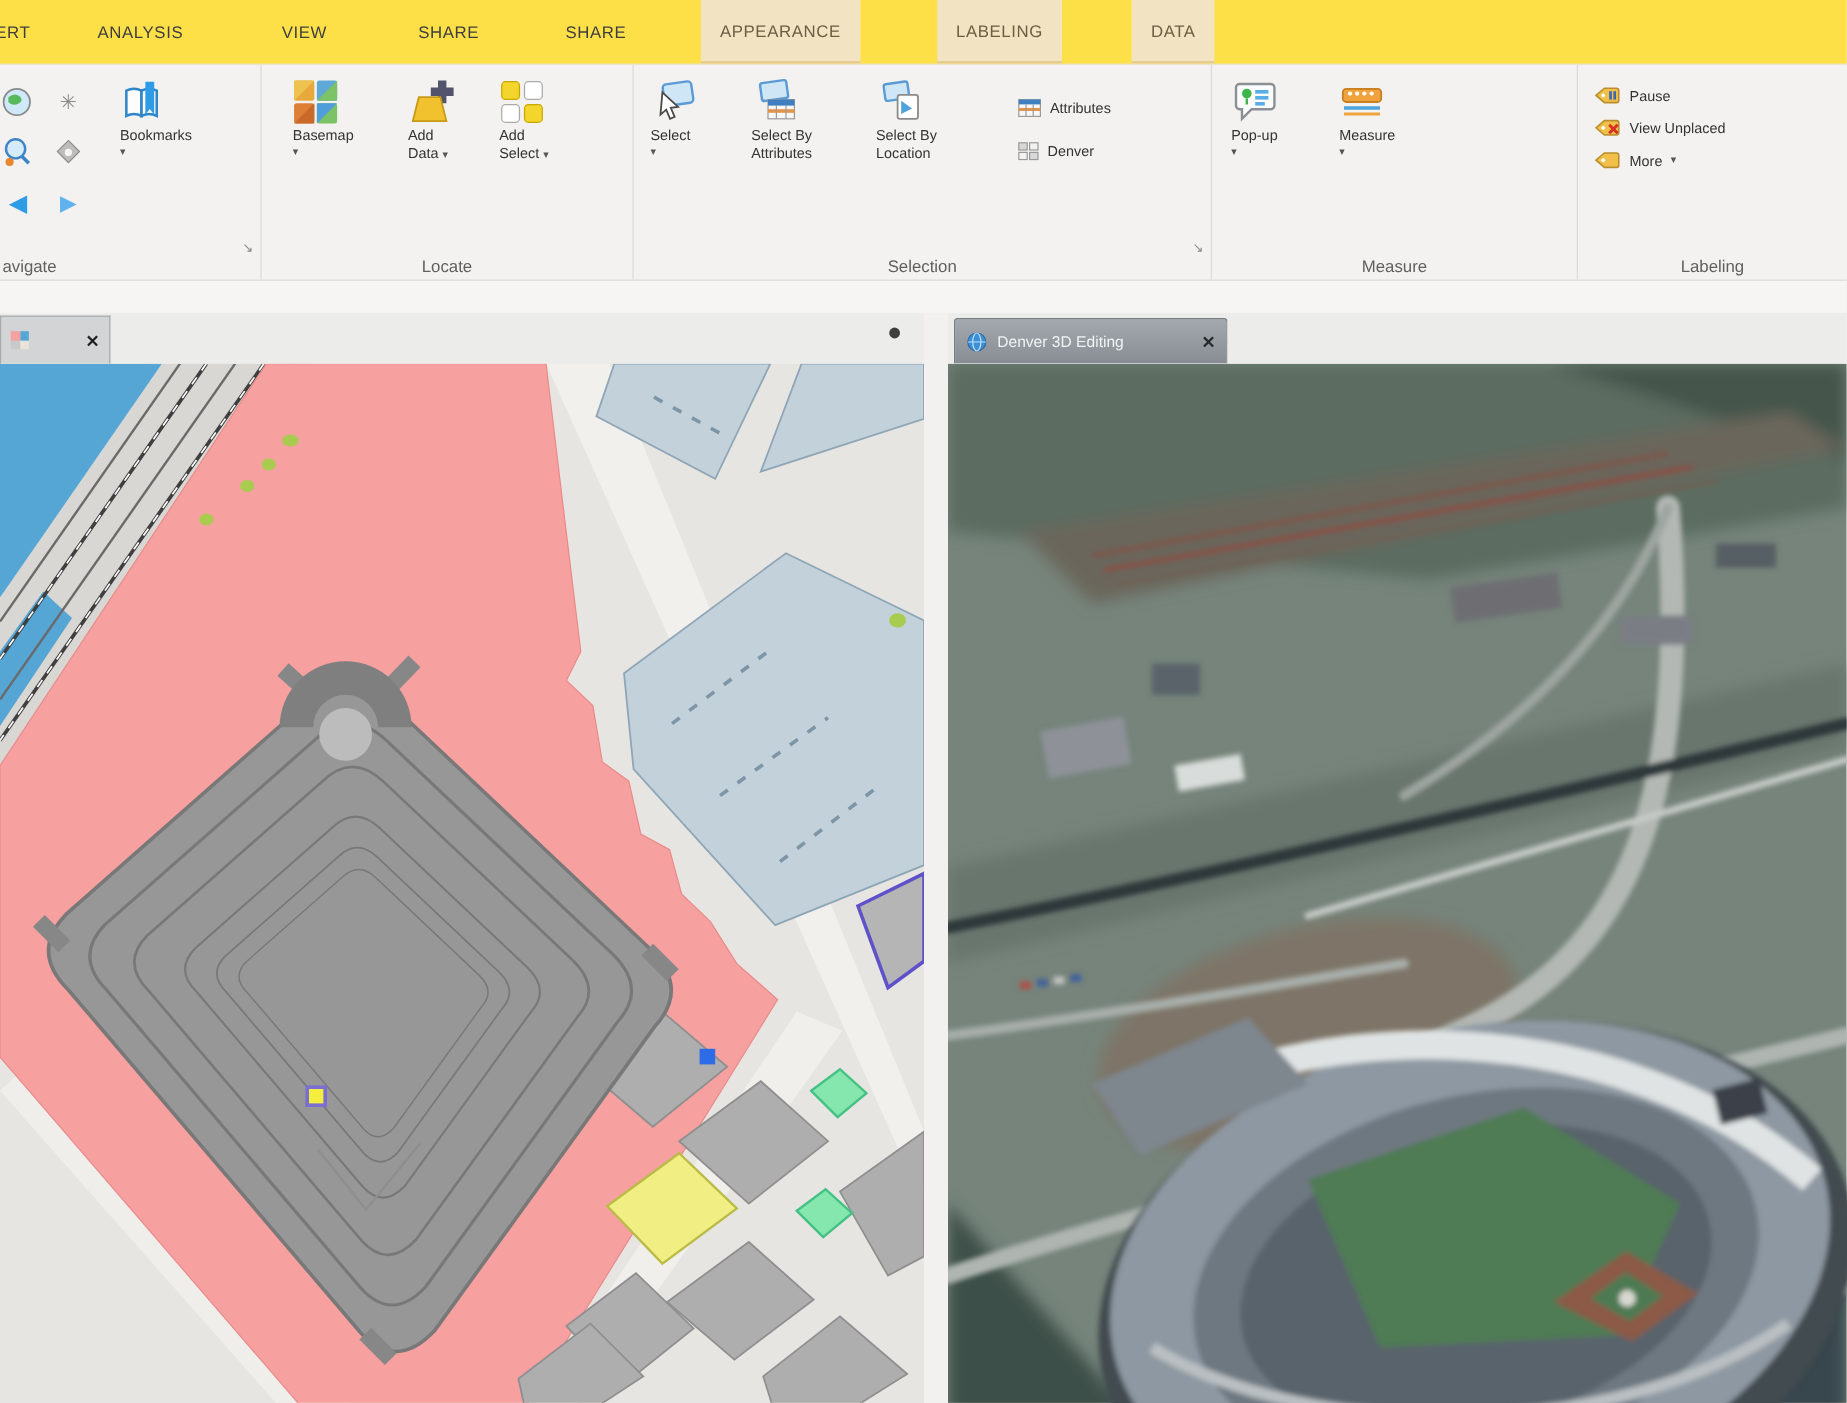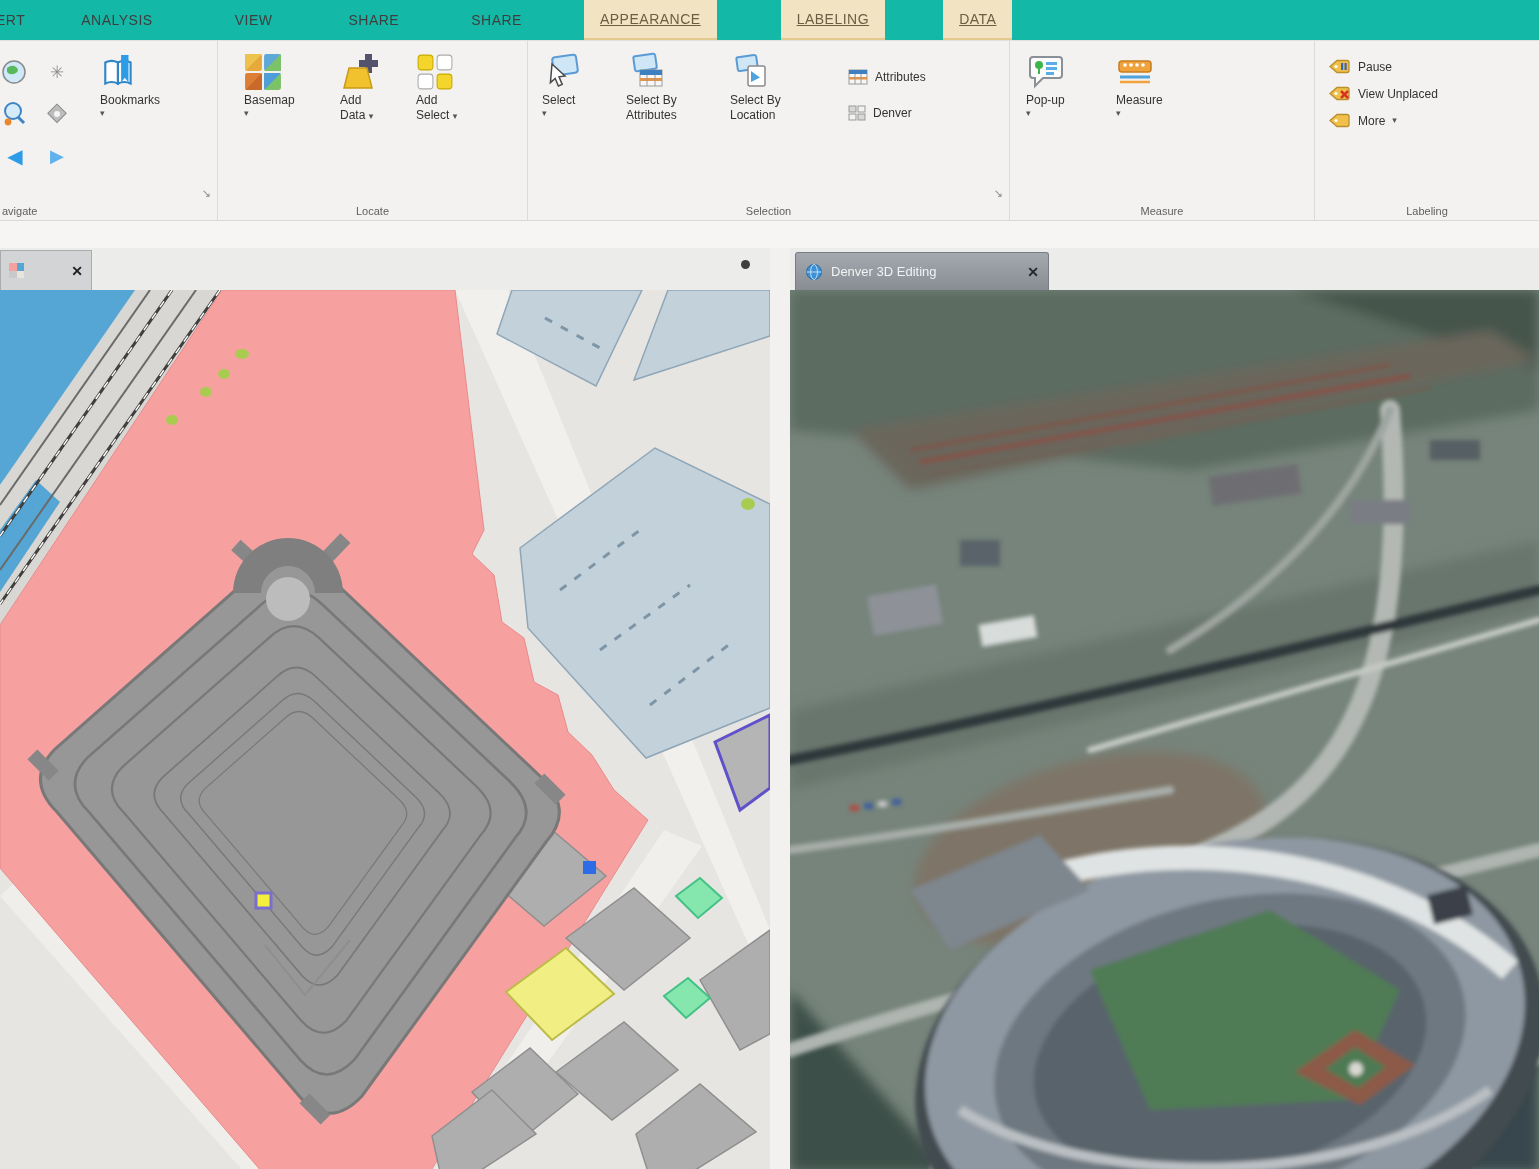--- a/index.html
+++ b/index.html
@@ -1,34 +1,34 @@
 <!DOCTYPE html>
 <html style="--ctx-tab: #F2E3C2; --sel-pink: #F7A0A0; --pt-yellow: #F4EF3D; --pt-blue: #2E6BE6; --rail-blue: #55A6D4; --block-blue: #C3D1DB; --hl-yellow: #F1EF83; --hl-green: #85E7AE;"><head>
 <meta charset="utf-8">
 <style>
   * { margin:0; padding:0; box-sizing:border-box; }
   html,body { width:1539px; height:1169px; overflow:hidden;
     font-family:"Liberation Sans", sans-serif; background:#F2F1EF; }
 
   
-  .tabbar { height:41px; background:#14b8a6; display:flex; align-items:stretch;
+  .tabbar { height:54px; background:#fde047; display:flex; align-items:stretch;
     border-bottom:1px solid #E2E0DC; overflow:hidden; }
   .tab { display:flex; align-items:center; padding:0 16px; font-size:14px;
     color:#3E3E3E; letter-spacing:.5px; white-space:nowrap; }
   .tab.partial { margin-left:-14px; padding:0 10px; }
   .tab.ctx { background:var(--ctx-tab,#F2E3C2); color:#6B5E43;
-    border-bottom:2px solid #E4C98E; margin:0 2px;text-decoration:underline; }
+    border-bottom:2px solid #E4C98E; margin:0 2px; }
 
   
   .ribbon { height:180px; background:#F3F2F0; display:flex;
     border-bottom:1px solid #DAD8D4; }
   .rgroup { position:relative; height:100%; border-right:1px solid #DDDBD7; }
   .rgroup:last-child { border-right:none; }
   .glabel { position:absolute; bottom:3px; left:0; right:0; text-align:center;
-    font-size:11px; color:#606060; }
+    font-size:14px; color:#606060; }
   .launcher { position:absolute; bottom:20px; right:6px; font-size:11px;
     color:#8A8A8A; cursor:pointer; }
   .bigbtn { display:flex; flex-direction:column; align-items:flex-start;
     padding-top:10px; cursor:pointer; }
   .bigbtn .ic { height:42px; display:flex; align-items:center; justify-content:center; }
   .bigbtn .l { font-size:12px; color:#333; line-height:15px; text-align:center; white-space:nowrap; }
   .caret { font-size:9px; color:#555; line-height:11px; }
   .smallbtn { display:flex; align-items:center; gap:7px; height:27px;
     font-size:12px; color:#333; cursor:pointer; white-space:nowrap; }
   .navgrid { position:absolute; left:-6px; top:10px; display:grid;
@@ -59,21 +59,21 @@
   .viewbar { height:42px; background:#ECECEA; position:relative;
     display:flex; align-items:flex-end; }
   .vtab-partial { width:92px; height:40px; background:#D2D4D5;
     border:1px solid #A9ABAD; border-bottom:none; display:flex; align-items:center;
     gap:8px; padding:0 8px; }
   .thumb { width:15px; height:15px; display:grid; grid-template-columns:1fr 1fr; }
   .thumb i { display:block; }
   .closex { font-size:14px; color:#1F1F1F; font-weight:bold; cursor:pointer; margin-left:auto; }
   .pane-dot { position:absolute; right:20px; top:12px; width:9px; height:9px;
     border-radius:50%; background:#3F3F3F; cursor:pointer; }
-  .vtab-active { margin-left:5px; width:254px; height:38px;
+  .vtab-active { margin-left:5px; width:228px; height:38px;
     background:linear-gradient(#A3A9AE,#878D93); border:1px solid #767C82;
     border-bottom:none; border-radius:3px 3px 0 0; display:flex; align-items:center;
     gap:8px; padding:0 9px; color:#F0F3F4; font-size:13px; }
   .vtab-active .closex { color:#26292B; }
   .mapbox { flex:1; overflow:hidden; background:#E6E5E2; }
   svg { display:block; }
 </style>
 </head>
 <body>
 

